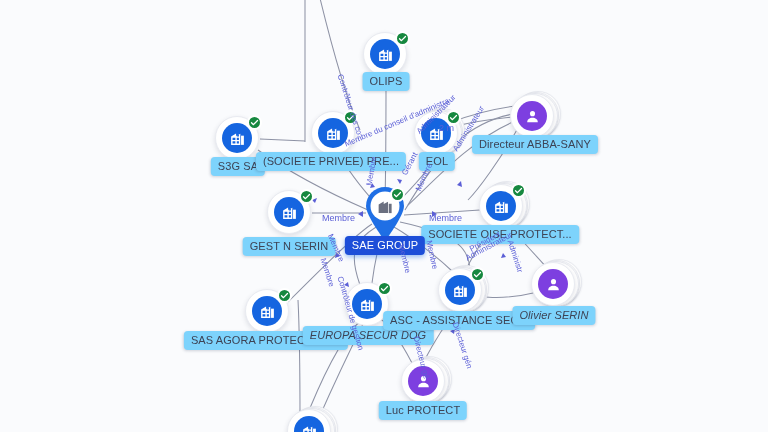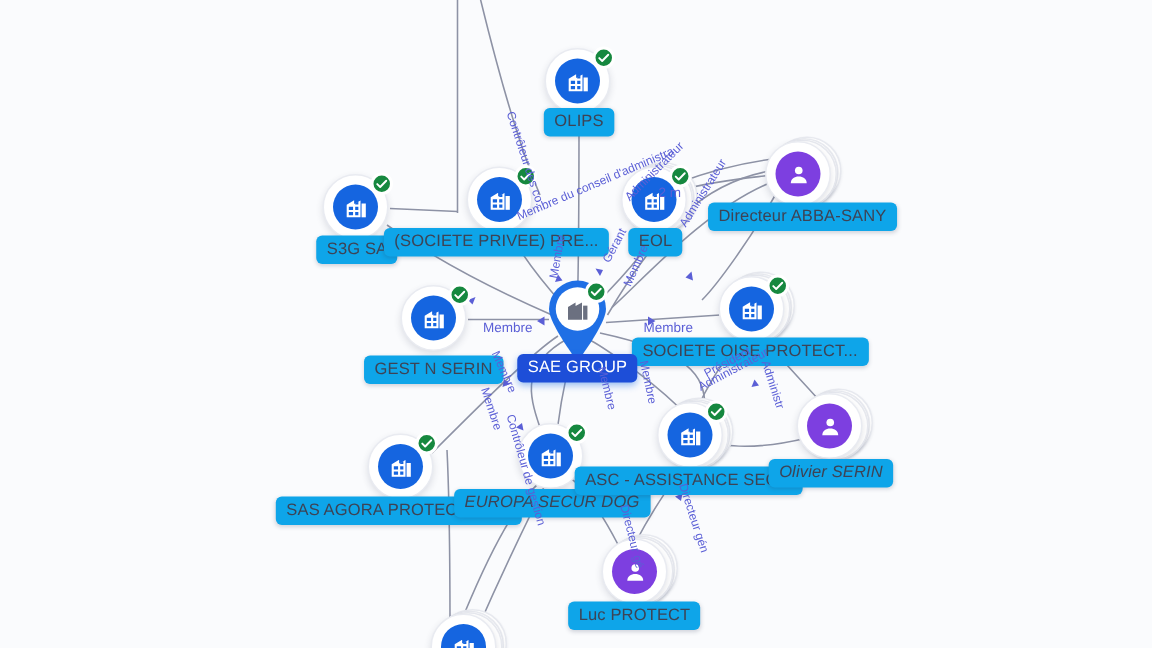--- a/index.html
+++ b/index.html
@@ -50,21 +50,21 @@
     box-sizing:border-box;
   }
 
   
   .pin{position:absolute;transform:translate(-50%,-50%);}
   .pin-shape{position:relative;width:44px;height:56px;}
 
   
   .nlabel{
     position:absolute;transform:translateX(-50%);
-    background:#0ea5e9;color:#3d4355;
+    background:#7dd3fc;color:#3d4355;
     font-size:11px;line-height:13px;white-space:nowrap;
     padding:3px 7px;border-radius:4px;
     box-shadow:0 1px 3px rgba(40,50,80,.20);
     letter-spacing:.1px;
   }
   .nlabel.focus{
     background:#1d4ed8;color:#ffffff;font-weight:normal;
     box-shadow:0 2px 5px rgba(31,111,229,.45);
   }
 

